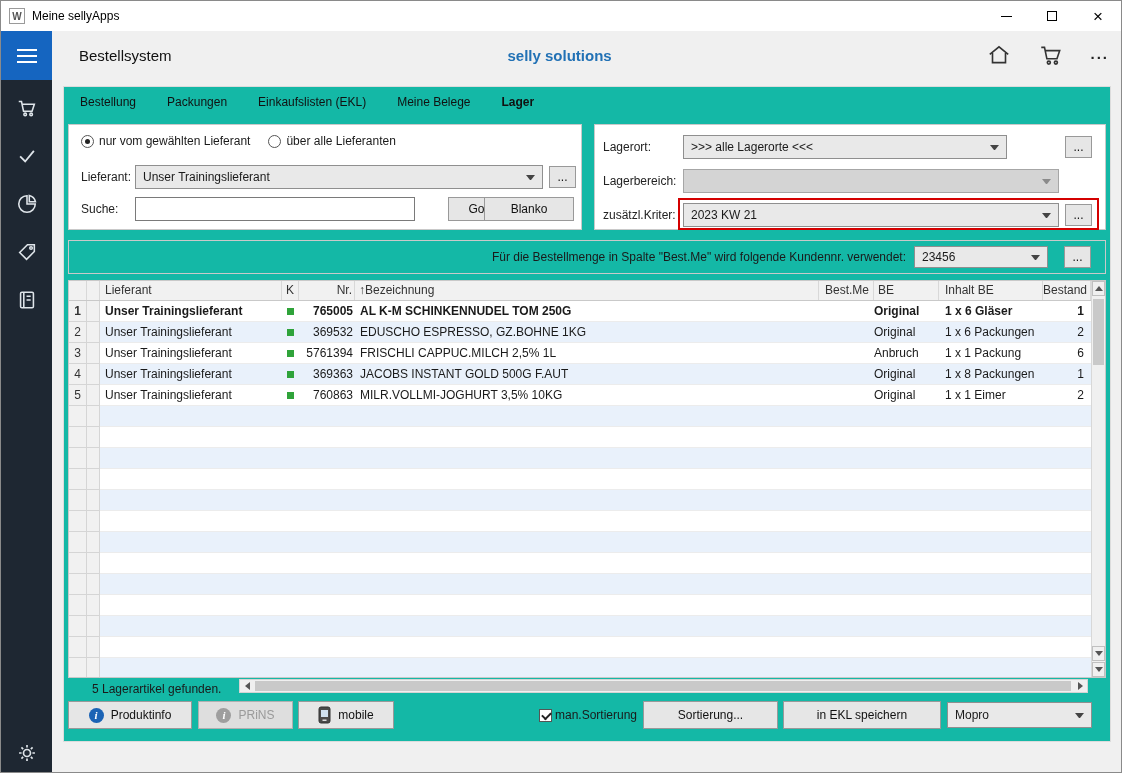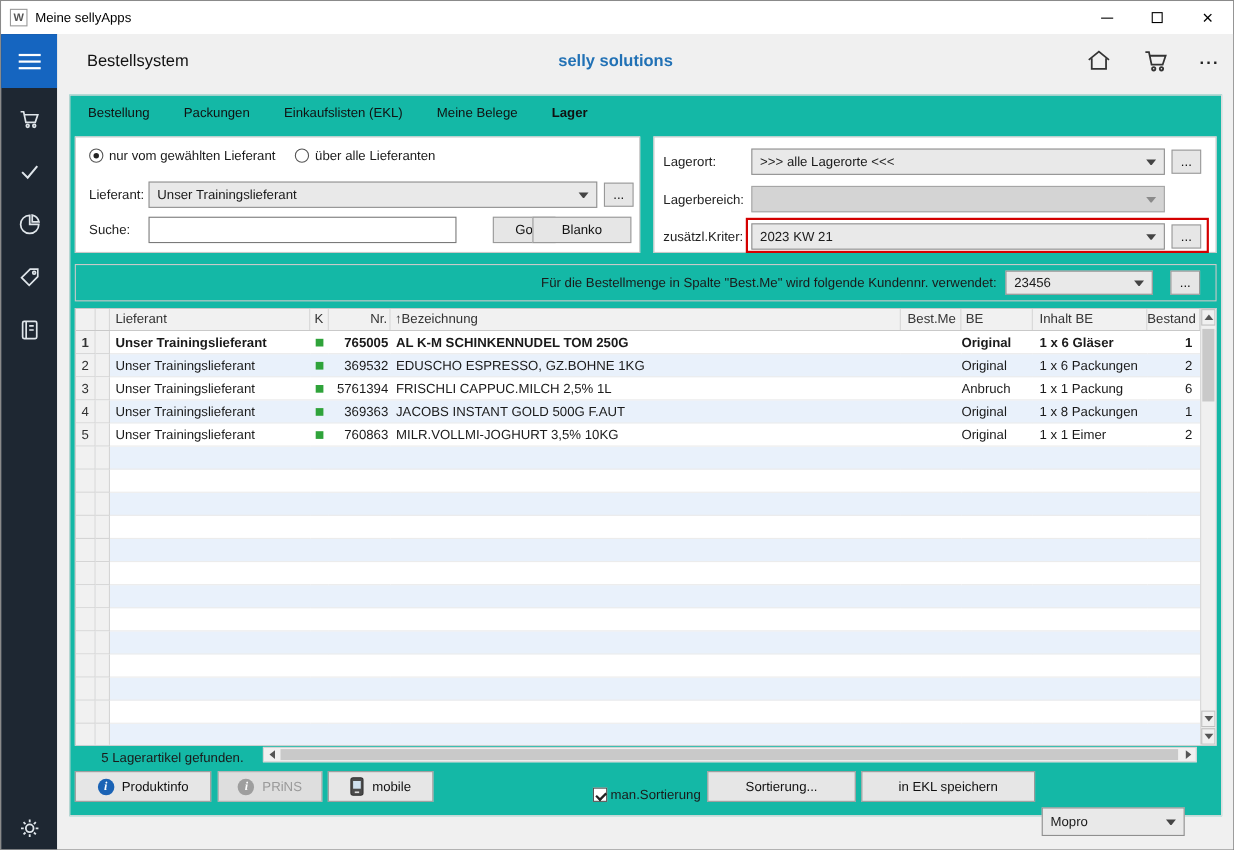--- a/index.html
+++ b/index.html
@@ -104,24 +104,24 @@
   .status-text { position:absolute; left:28px; top:595px; font-size:12px; }
   .hscroll { position:absolute; left:175px; top:592px; width:849px; height:14px; background:#f0f0f0; border:1px solid #d4d4d4; }
   .hbtn { position:absolute; top:0; width:14px; height:12px; display:flex; align-items:center; justify-content:center; cursor:pointer; }
   .hthumb { position:absolute; left:15px; top:1px; height:10px; width:816px; background:#c9c9c9; cursor:pointer; }
 
   
   .footer-btn { position:absolute; top:614px; height:28px; display:flex; align-items:center; justify-content:center; gap:7px; }
   .info-i { width:15px; height:15px; border-radius:50%; background:#1b63b5; color:#fff; font-family:"Liberation Serif", serif; font-style:italic; font-weight:bold; font-size:11px; display:flex; align-items:center; justify-content:center; flex:none; }
   .info-i.gray { background:#9e9e9e; }
   .btn.disabled { background:#dedede; border-color:#b0b0b0; color:#9a9a9a; cursor:default; }
-  .chk-wrap { position:absolute; left:475px; top:614px; height:28px; display:flex; align-items:flex-end; gap:3px; cursor:pointer; }
+  .chk-wrap { position:absolute; left:475px; top:614px; height:28px; display:flex; align-items:center; gap:3px; cursor:pointer; }
   .chk { width:13px; height:13px; border:1px solid #555; background:#fff; position:relative; flex:none; }
   .chk.checked::after { content:""; position:absolute; left:2px; top:2.5px; width:7px; height:4px; border-left:2px solid #222; border-bottom:2px solid #222; transform:rotate(-45deg); }
-  .mopro { left:883px; top:615px; width:130px; height:26px;margin-top:32px; }
+  .mopro { left:883px; top:615px; width:145px; height:26px; }
 </style>
 </head>
 <body>
 
 <div class="window">
 
   <div class="titlebar">
     <span class="app-icon">W</span>
     <span class="title-text">Meine sellyApps</span>
     <div class="win-btns">
@@ -232,21 +232,21 @@
         </div>
         <div class="btn more" style="left:480px; top:41px;">...</div>
         <span class="lbl" style="left:12px; top:77px;">Suche:</span>
         <input class="text-input" style="left: 66px; top: 72px; width: 280px; height: 24px;" value="">
         <div class="btn" style="position:absolute; left:352px; top:72px; width:57px; height:24px;margin-left:27px;">Go</div>
         <div class="btn" style="position:absolute; left:415px; top:72px; width:90px; height:24px;">Blanko</div>
       </div>
 
       <div class="groupbox gb-right" style="overflow:visible;">
         <span class="lbl" style="left:8px; top:15px;">Lagerort:</span>
-        <div class="combo" style="left:88px; top:10px; width:376px; height:24px;">
+        <div class="combo" style="left:88px; top:10px; width:324px; height:24px;">
           <span class="combo-text">&gt;&gt;&gt; alle Lagerorte &lt;&lt;&lt;</span>
           <span class="combo-arrow"></span>
         </div>
         <div class="btn more" style="left:470px; top:11px;">...</div>
 
         <span class="lbl" style="left:8px; top:49px;">Lagerbereich:</span>
         <div class="combo disabled" style="left:88px; top:44px; width:376px; height:24px;">
           <span class="combo-text"></span>
           <span class="combo-arrow"></span>
         </div>

